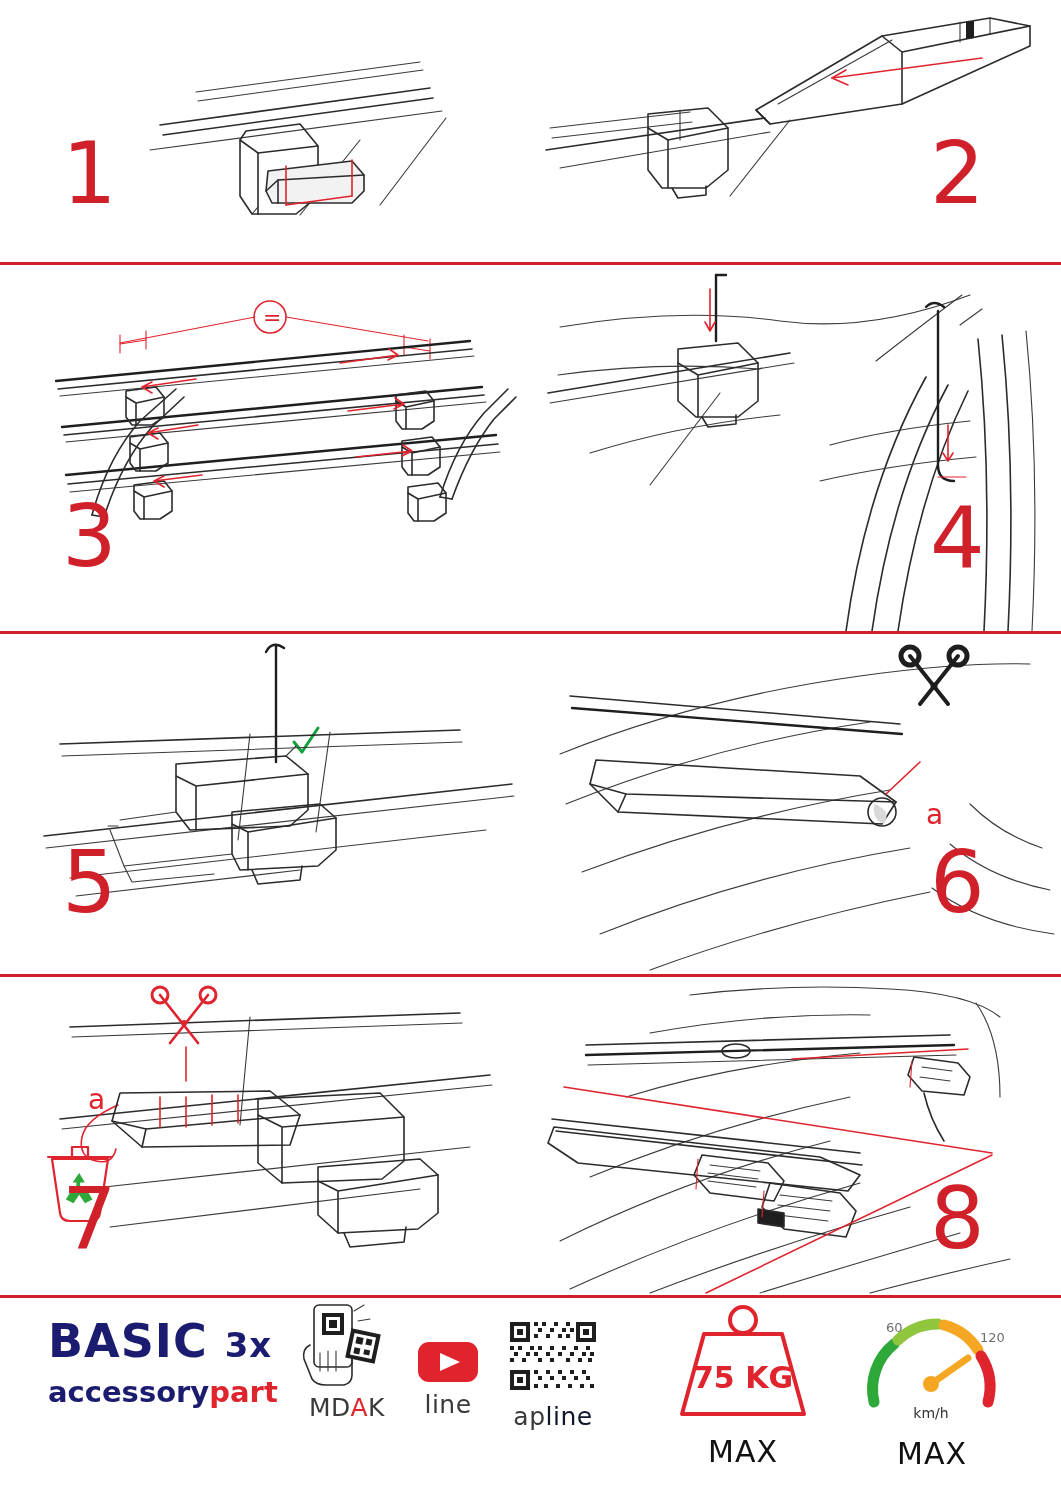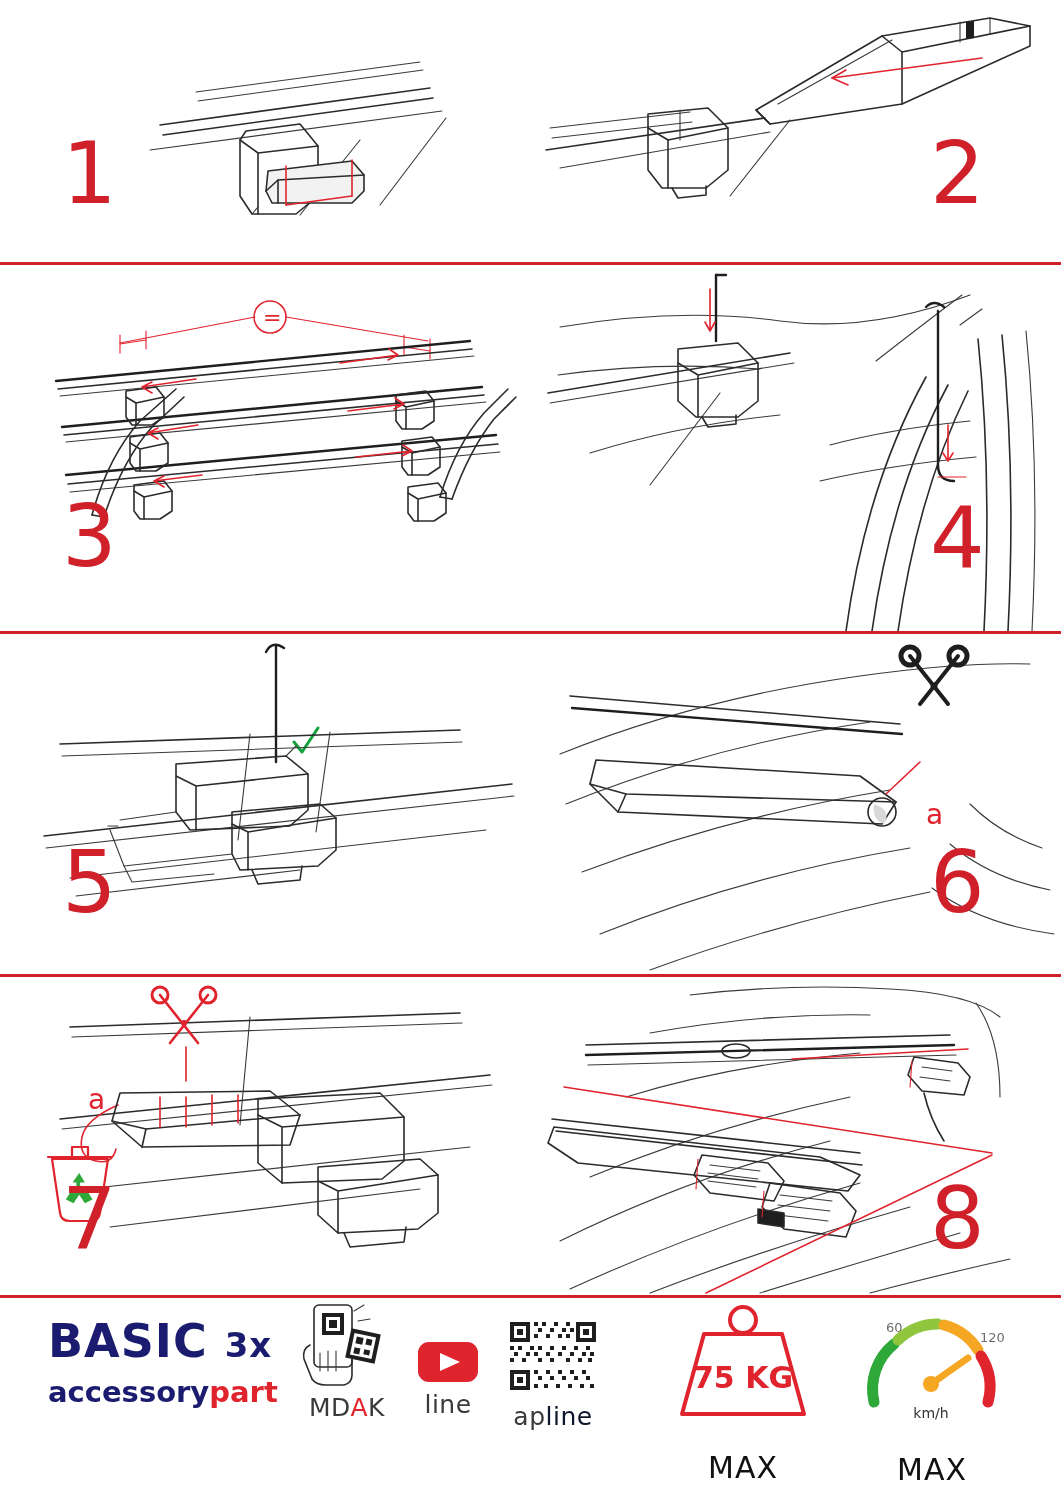--- a/index.html
+++ b/index.html
@@ -36,21 +36,21 @@
   .brand-basic .x{color:#1b1b6f;font-size:34px;}
   .brand-acc{margin-top:14px;font-family:"DejaVu Sans",sans-serif;font-weight:bold;font-size:29px;color:#1b1b6f;letter-spacing:0px;line-height:1;}
   .brand-acc .part{color:#e0242e;}
 
   .logoitem{position:absolute;text-align:center;}
   .logolabel{font-family:"DejaVu Sans",sans-serif;font-size:25px;color:#3a3a3a;margin-top:6px;letter-spacing:0.5px;}
   .logolabel .accent{color:#0f172a;}
   .logolabel .k{color:#e0242e;}
 
   .maxitem{position:absolute;text-align:center;}
-  .maxlabel{font-family:"DejaVu Sans",sans-serif;font-size:30px;color:#111;margin-top:20px;letter-spacing:1px;}
+  .maxlabel{font-family:"DejaVu Sans",sans-serif;font-size:30px;color:#111;margin-top:4px;letter-spacing:1px;}
   .kgtext{font-family:"DejaVu Sans",sans-serif;font-weight:bold;font-size:30px;fill:#e0242e;}
   .gaugetxt{font-family:"DejaVu Sans",sans-serif;font-size:13px;fill:#6d6d6d;}
   .gaugetxt2{font-family:"DejaVu Sans",sans-serif;font-size:14px;fill:#333;}
   .alabel{font-family:"DejaVu Sans",sans-serif;font-size:28px;fill:#e0242e;}
   .eqsym{font-family:"DejaVu Sans",sans-serif;font-size:22px;fill:#e0242e;}
 </style>
 </head>
 <body>
 
 <div class="sheet">

